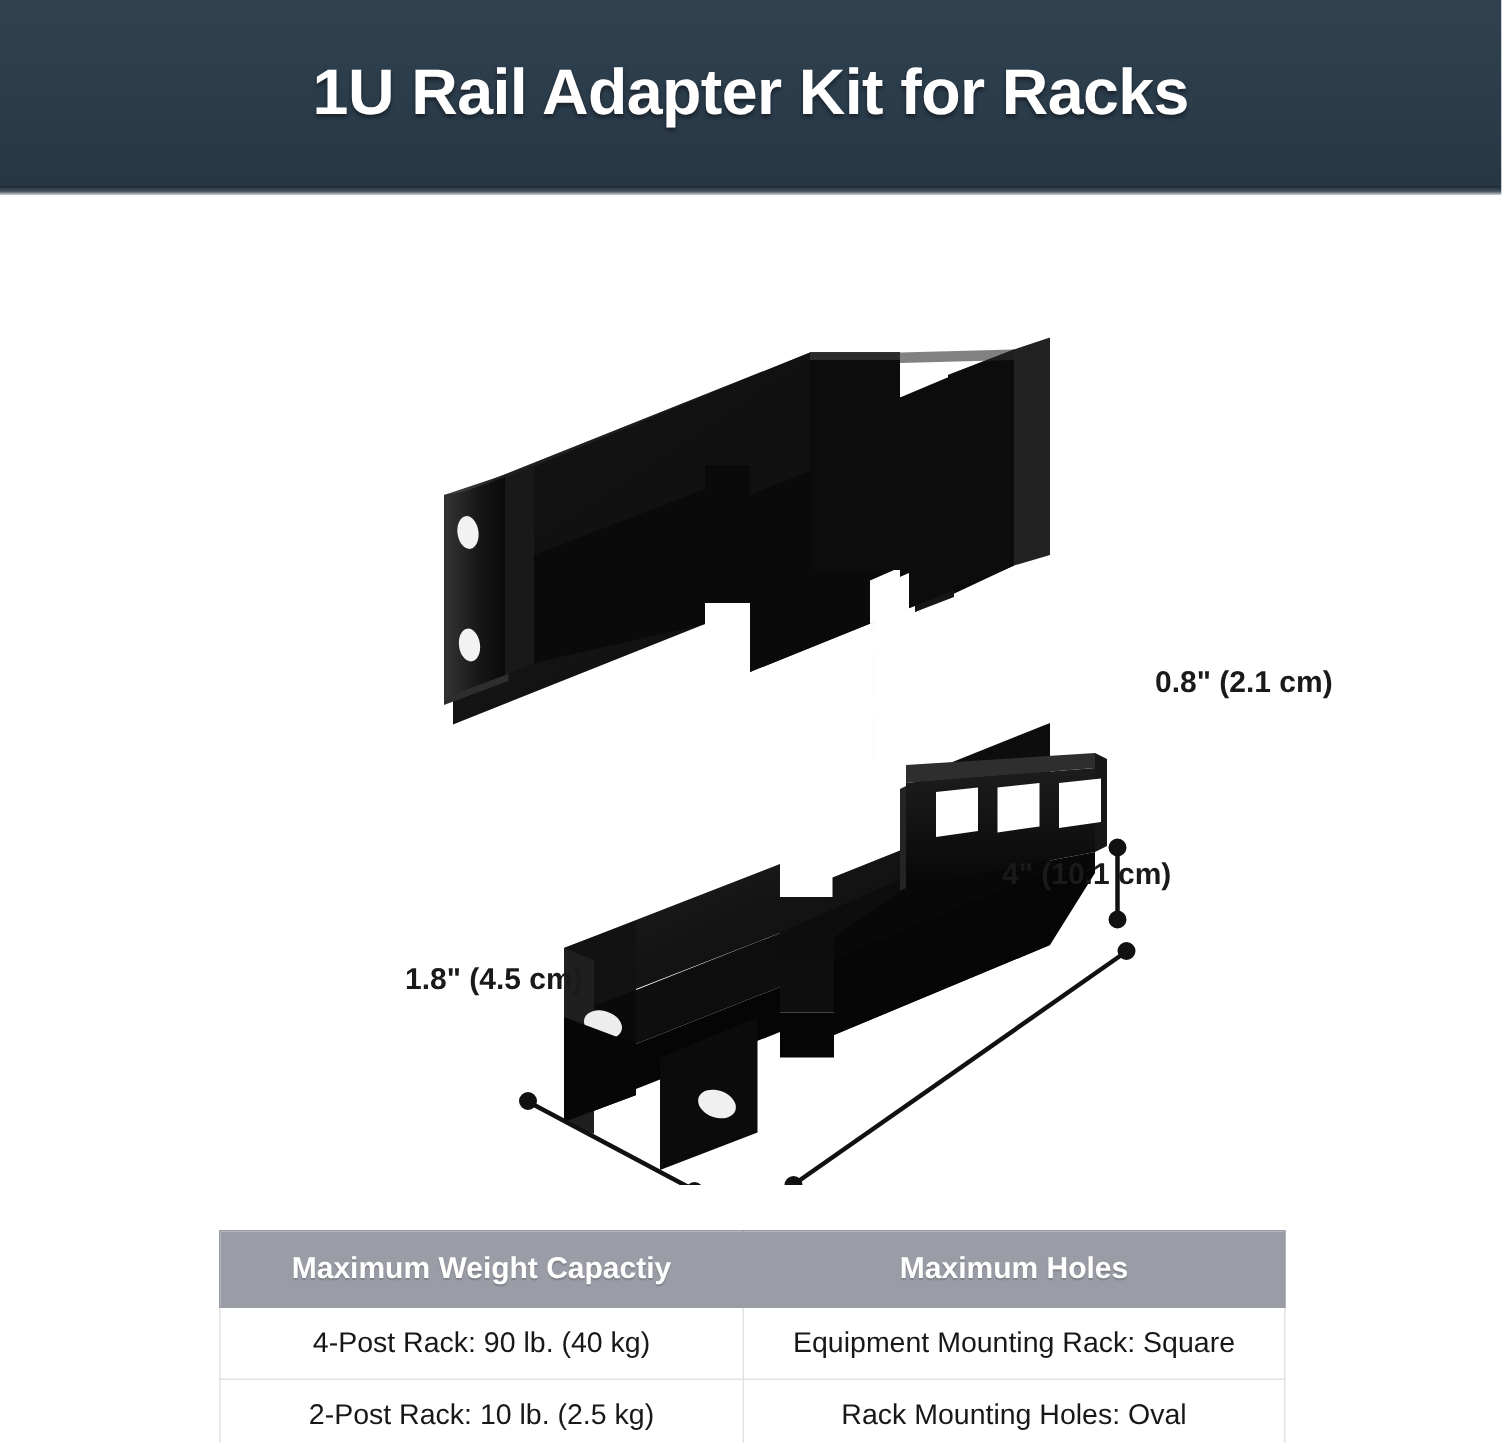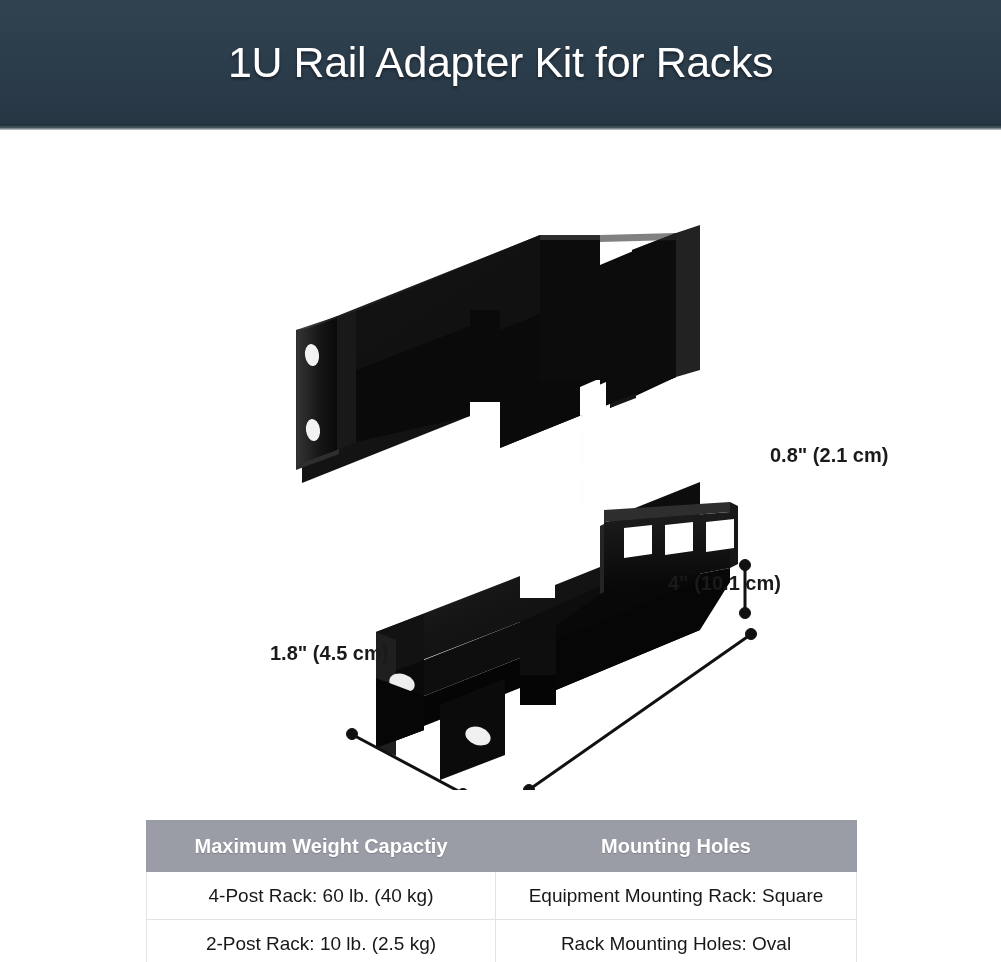--- a/index.html
+++ b/index.html
@@ -34,21 +34,21 @@
     background: linear-gradient(180deg, #1b2730 0%, #46555f 60%, #cfd4d8 100%);
   }
   #header-title {
     position: absolute;
     left: 0;
     top: 33px;
     width: 1001px;
     text-align: center;
     color: #ffffff;
     font-size: 43px;
-    font-weight: normal;
+    font-weight: bold;
     letter-spacing: -0.4px;
     line-height: 58px;
     text-shadow: 0 2px 3px rgba(0,0,0,0.45);
     white-space: nowrap;
   }
 
   
   #product-photo {
     position: absolute;
     left: 0;
@@ -247,26 +247,26 @@
 <div class="dim-label" id="dim-width-label">1.8" (4.5 cm)</div>
 
 <table id="spec-table">
   <colgroup>
     <col class="col-a">
     <col class="col-b">
   </colgroup>
   <thead>
     <tr>
       <th>Maximum Weight Capactiy</th>
-      <th>Mounting Holes</th>
+      <th>Maximum Holes</th>
     </tr>
   </thead>
   <tbody>
     <tr>
-      <td>4-Post Rack: 60 lb. (40 kg)</td>
+      <td>4-Post Rack: 90 lb. (40 kg)</td>
       <td>Equipment Mounting Rack: Square</td>
     </tr>
     <tr>
       <td>2-Post Rack: 10 lb. (2.5 kg)</td>
       <td>Rack Mounting Holes: Oval</td>
     </tr>
   </tbody>
 </table>
 
 </body></html>

